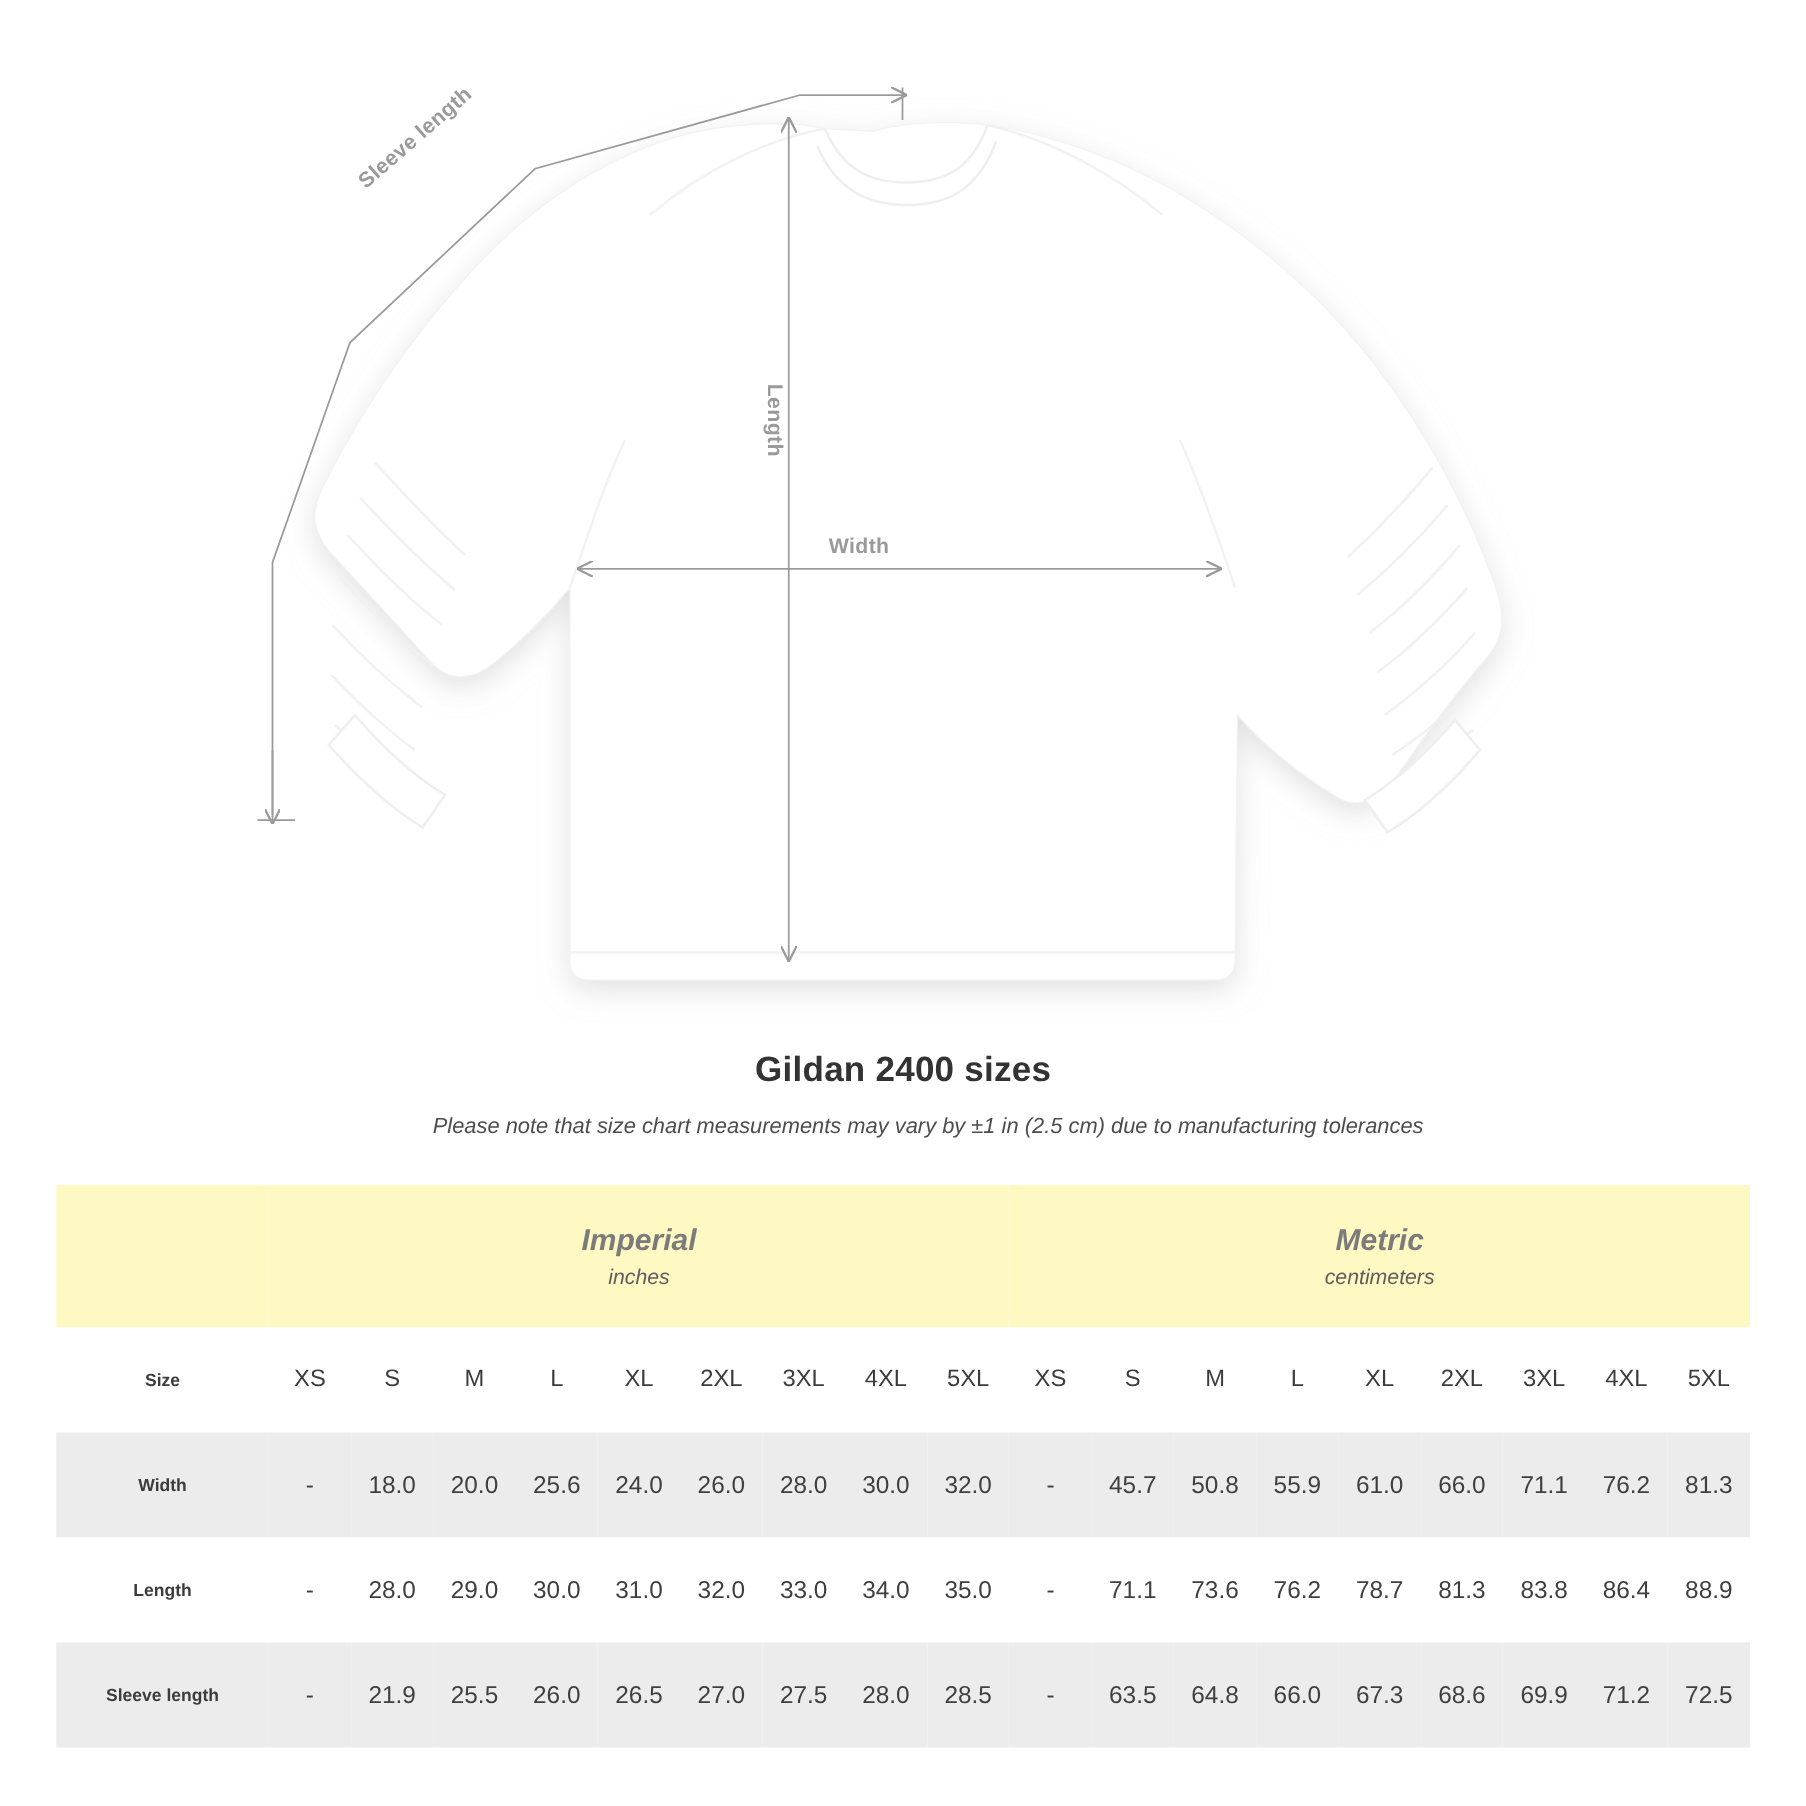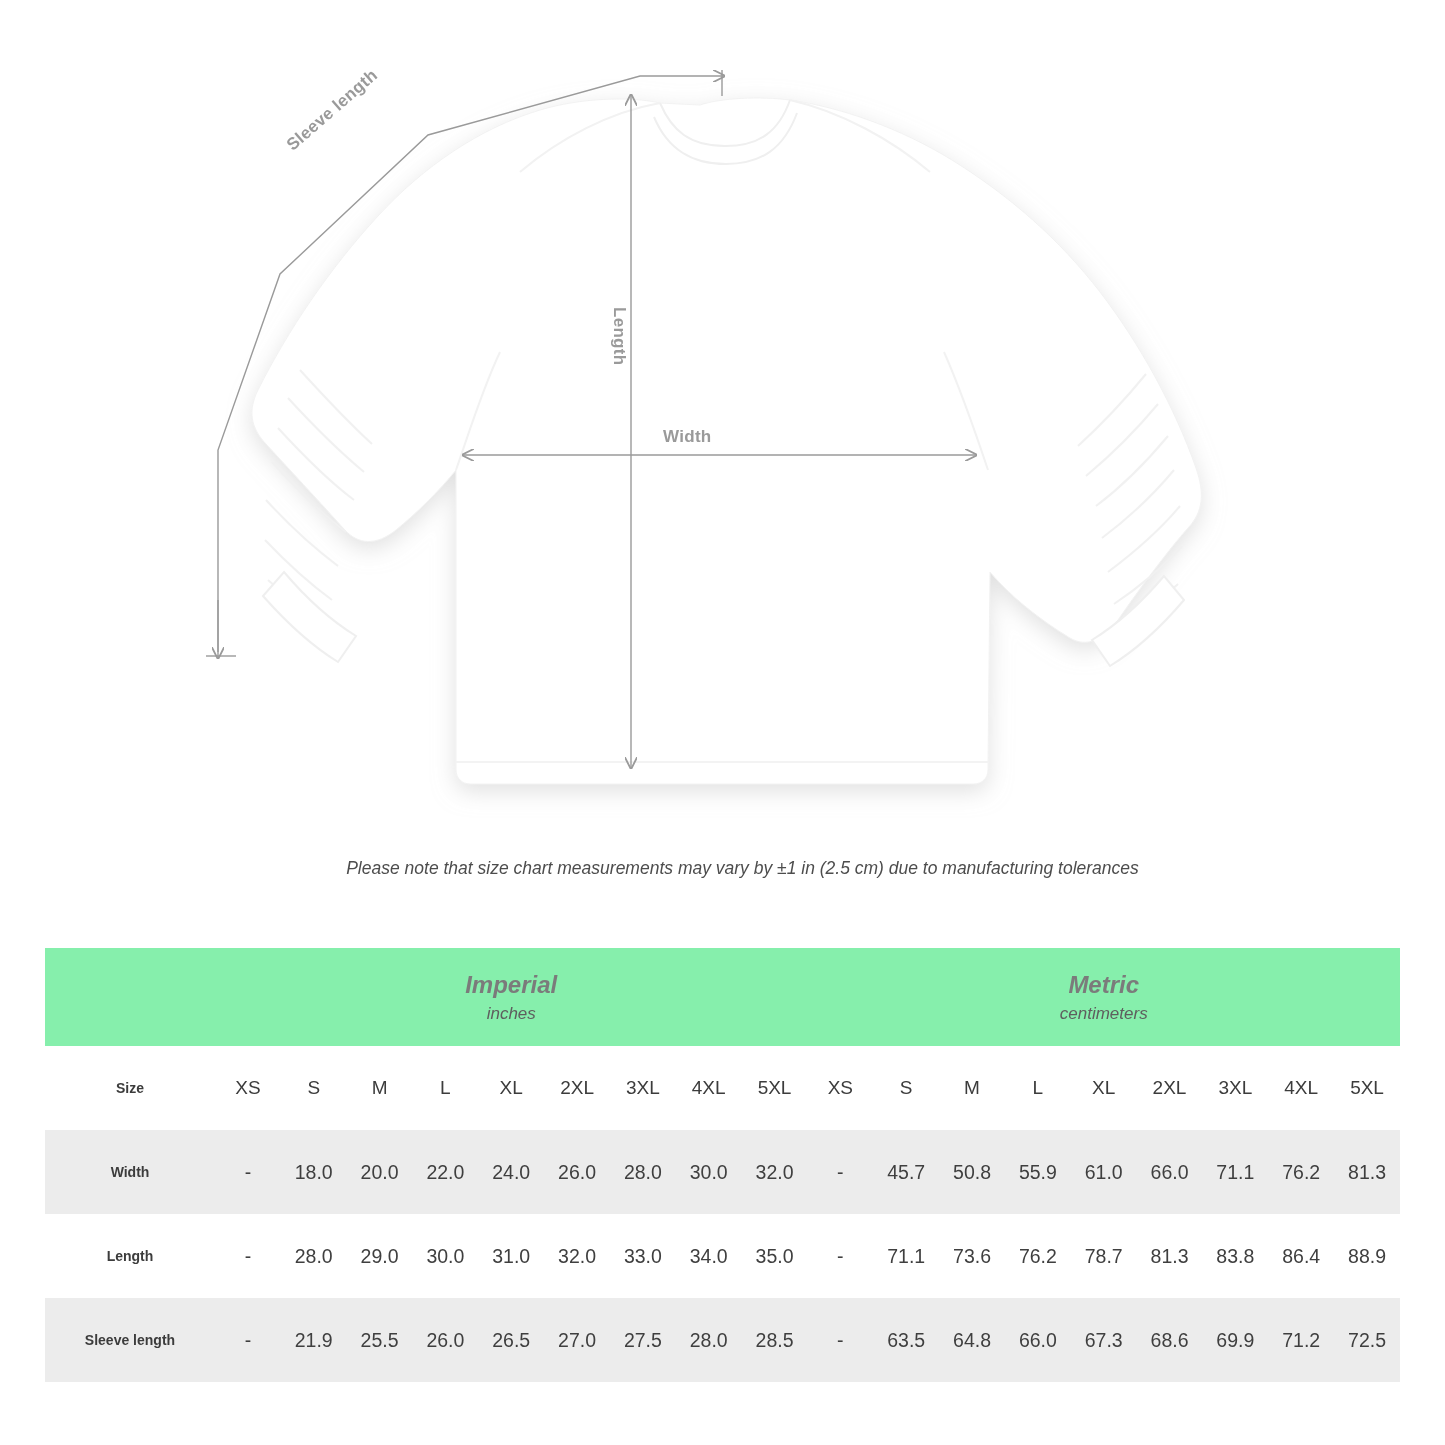--- a/index.html
+++ b/index.html
@@ -82,22 +82,22 @@
     width: 100%;
     table-layout: fixed;
   }
   table td, table th {
     text-align: center;
     font-size: 19px;
     color: #444444;
     padding: 0;
   }
   .sys-head {
-    height: 98px;
-    background: #86efac;
+    height: 114px;
+    background: #fef9c3;
     vertical-align: middle;
   }
   .sys-name {
     font-size: 24px;
     font-style: italic;
     font-weight: bold;
     color: #7b7b7b;
     line-height: 1.25;
   }
   .sys-unit {
@@ -219,20 +219,21 @@
         <line x1="206" y1="656" x2="236" y2="656"></line>
       </g>
     </svg>
 
     <div class="dim-label" id="label-width">Width</div>
     <div class="dim-label" id="label-length">Length</div>
     <div class="dim-label" id="label-sleeve">Sleeve length</div>
   </div>
 
   <div id="title-block">
+    <h1 id="chart-title">Gildan 2400 sizes</h1>
     <div id="chart-note">Please note that size chart measurements may vary by ±1 in (2.5 cm) due to manufacturing tolerances</div>
   </div>
 
   <div id="size-table-wrap">
     <table>
       <colgroup>
         <col class="first-col">
         <col span="9">
         <col span="9">
       </colgroup>
@@ -270,21 +271,21 @@
           <td class="colhead">3XL</td>
           <td class="colhead">4XL</td>
           <td class="colhead">5XL</td>
         </tr>
 
         <tr class="row-alt">
           <td class="rowhead">Width</td>
           <td class="cell-val">-</td>
           <td class="cell-val">18.0</td>
           <td class="cell-val">20.0</td>
-          <td class="cell-val">22.0</td>
+          <td class="cell-val">25.6</td>
           <td class="cell-val">24.0</td>
           <td class="cell-val">26.0</td>
           <td class="cell-val">28.0</td>
           <td class="cell-val">30.0</td>
           <td class="cell-val">32.0</td>
           <td class="cell-val">-</td>
           <td class="cell-val">45.7</td>
           <td class="cell-val">50.8</td>
           <td class="cell-val">55.9</td>
           <td class="cell-val">61.0</td>

